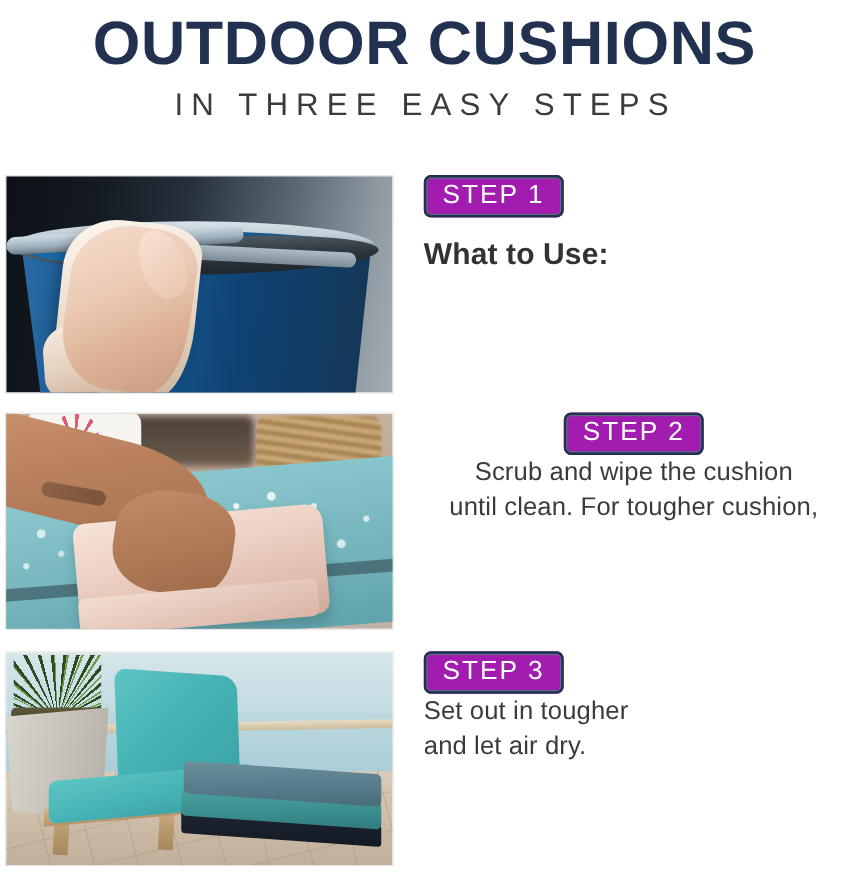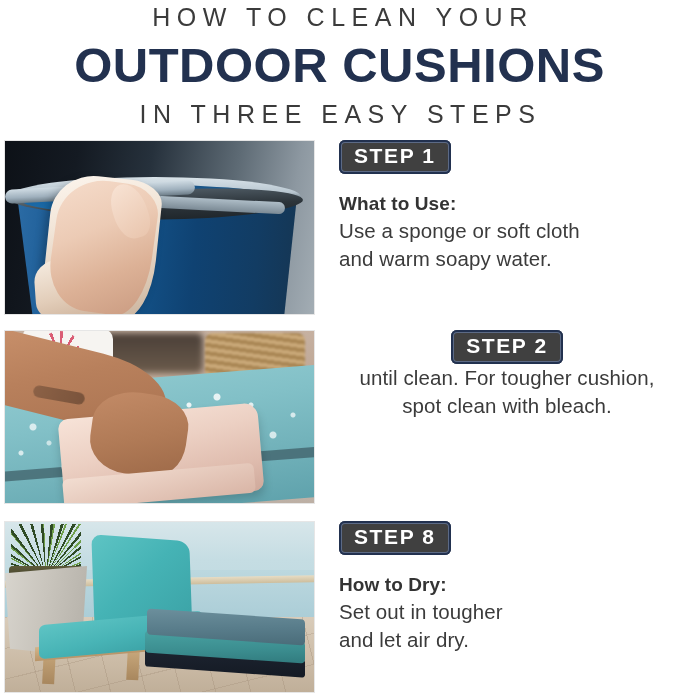--- a/index.html
+++ b/index.html
@@ -50,32 +50,32 @@
     width:311px; height:100%;
     overflow:hidden;
     border:1px solid #e6e6e6;
   }
   .photo .scene { position:absolute; inset:0; }
 
   .textcol { position:absolute; left:339px; top:0; width:336px; }
 
   .badge {
     display:inline-block;
-    background:#404040;
+    background:#a21caf;
     color:#ffffff;
     font-size:21px;
-    font-weight:bold;
+    font-weight:normal;
     letter-spacing:1.6px;
     padding:5px 15px 7px 15px;
     border-radius:6px;
     box-shadow: inset 0 0 0 2px #22314f, inset 0 0 0 3px #5c6a85;
     line-height:22px;
   }
   .heading {
-    font-size:19px;
+    font-size:24px;
     font-weight:bold;
     color:#333333;
     margin-top:17px;
     line-height:26px;
     letter-spacing:0.1px;
   }
   .body {
     font-size:20.5px;
     color:#3b3b3b;
     line-height:28px;
@@ -294,21 +294,20 @@
     background:linear-gradient(175deg,#1d2430 0%,#141a24 100%);
     border-radius:3px; transform: skewY(4deg);
   }
 </style>
 </head>
 <body>
 
 <div class="page">
 
   <div class="header">
-    <div class="kicker">HOW TO CLEAN YOUR</div>
     <div class="headline">OUTDOOR CUSHIONS</div>
     <div class="subkicker">IN THREE EASY STEPS</div>
   </div>
 
   <div class="row row-1">
     <div class="photo">
       <div class="scene p1-bg">
         <div class="p1-bucket"></div>
         <div class="p1-rim-outer"></div>
         <div class="p1-rim-inner"></div>
@@ -317,24 +316,20 @@
         <div class="p1-handle2"></div>
         <div class="p1-cloth"></div>
         <div class="p1-cloth-tail"></div>
         <div class="p1-hand"></div>
         <div class="p1-thumb"></div>
       </div>
     </div>
     <div class="textcol">
       <div class="badge">STEP 1</div>
       <div class="heading">What to Use:</div>
-      <div class="body">
-        <div>Use a sponge or soft cloth</div>
-        <div>and warm soapy water.</div>
-      </div>
     </div>
   </div>
 
   <div class="row row-2">
     <div class="photo">
       <div class="scene p2-bg">
         <div class="p2-dark-blur"></div>
         <div class="p2-basket"></div>
         <div class="p2-shirt"></div>
         <div class="p2-palm"></div>
@@ -344,22 +339,22 @@
         <div class="p2-arm"></div>
         <div class="p2-tattoo"></div>
         <div class="p2-cloth"></div>
         <div class="p2-hand"></div>
         <div class="p2-cloth-fold"></div>
       </div>
     </div>
     <div class="textcol">
       <div class="badge">STEP 2</div>
       <div class="body">
+        <div>Scrub and wipe the cushion</div>
         <div>until clean. For tougher cushion,</div>
-        <div>spot clean with bleach.</div>
       </div>
     </div>
   </div>
 
   <div class="row row-3">
     <div class="photo">
       <div class="scene">
         <div class="p3-sky"></div>
         <div class="p3-water"></div>
         <div class="p3-rail"></div>
@@ -372,22 +367,21 @@
         <div class="p3-leg3"></div>
         <div class="p3-frame"></div>
         <div class="p3-back"></div>
         <div class="p3-seat"></div>
         <div class="p3-stack3"></div>
         <div class="p3-stack2"></div>
         <div class="p3-stack"></div>
       </div>
     </div>
     <div class="textcol">
-      <div class="badge">STEP 8</div>
-      <div class="heading">How to Dry:</div>
+      <div class="badge">STEP 3</div>
       <div class="body">
         <div>Set out in tougher</div>
         <div>and let air dry.</div>
       </div>
     </div>
   </div>
 
 </div>
 
 </body></html>

